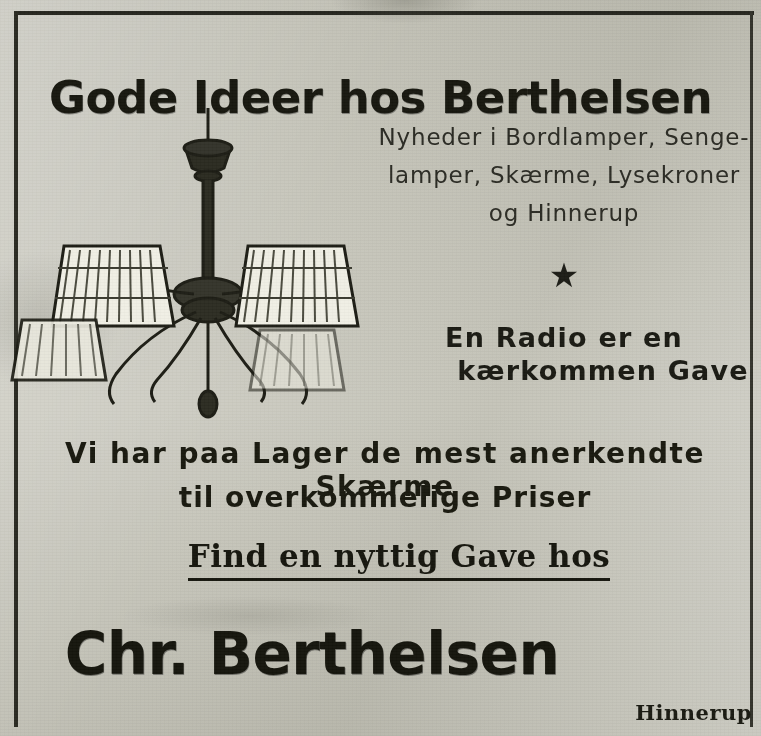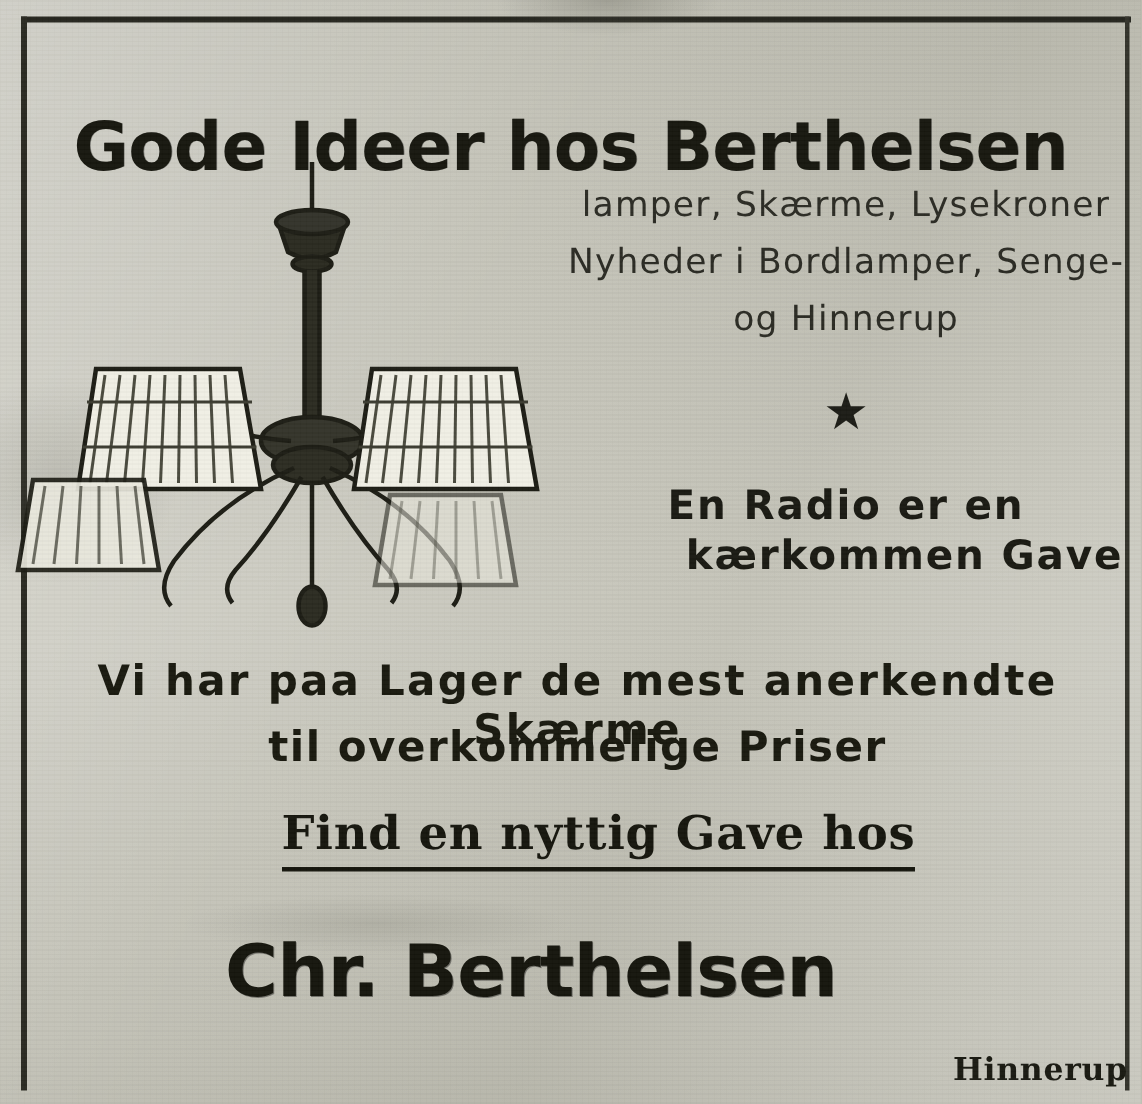--- a/index.html
+++ b/index.html
@@ -161,25 +161,24 @@
   }
 
   #shopname {
     position: absolute;
     left: 18px;
     width: 588px;
     top: 620px;
     text-align: center;
     font-family: "DejaVu Sans", sans-serif;
     font-weight: bold;
-    font-size: 48px;
+    font-size: 58px;
     letter-spacing: -0.5px;
     color: #15150d;
     text-shadow: 0.6px 0.6px 0 rgba(0,0,0,0.4);
-    margin-left: 42px;
   }
   #town {
     position: absolute;
     left: 18px;
     width: 734px;
     top: 700px;
     text-align: right;
     font-family: "DejaVu Serif", serif;
     font-weight: bold;
     font-size: 21px;
@@ -285,22 +284,22 @@
           <line x1="284" y1="236" x2="281" y2="288"></line>
             <line x1="296" y1="236" x2="296" y2="288"></line>
           <line x1="308" y1="236" x2="311" y2="288"></line>
             <line x1="320" y1="236" x2="326" y2="288"></line>
         </g>
       </g>
     </svg>
   </div>
 
   <div id="right-col">
+    <div class="nyheder-line">Nyheder i Bordlamper, Senge-</div>
     <div class="nyheder-line">lamper,  Skærme,  Lysekroner</div>
-    <div class="nyheder-line">Nyheder i Bordlamper, Senge-</div>
     <div class="nyheder-line">og Hinnerup</div>
 
     <div id="star">★</div>
 
     <div class="radio-line" id="radio-line-1">En Radio er en</div>
     <div class="radio-line" id="radio-line-2">kærkommen Gave</div>
   </div>
 
   <div class="wide-line" id="lager-line">Vi har paa Lager de mest anerkendte Skærme</div>
   <div class="wide-line" id="priser-line">til overkommelige Priser</div>

